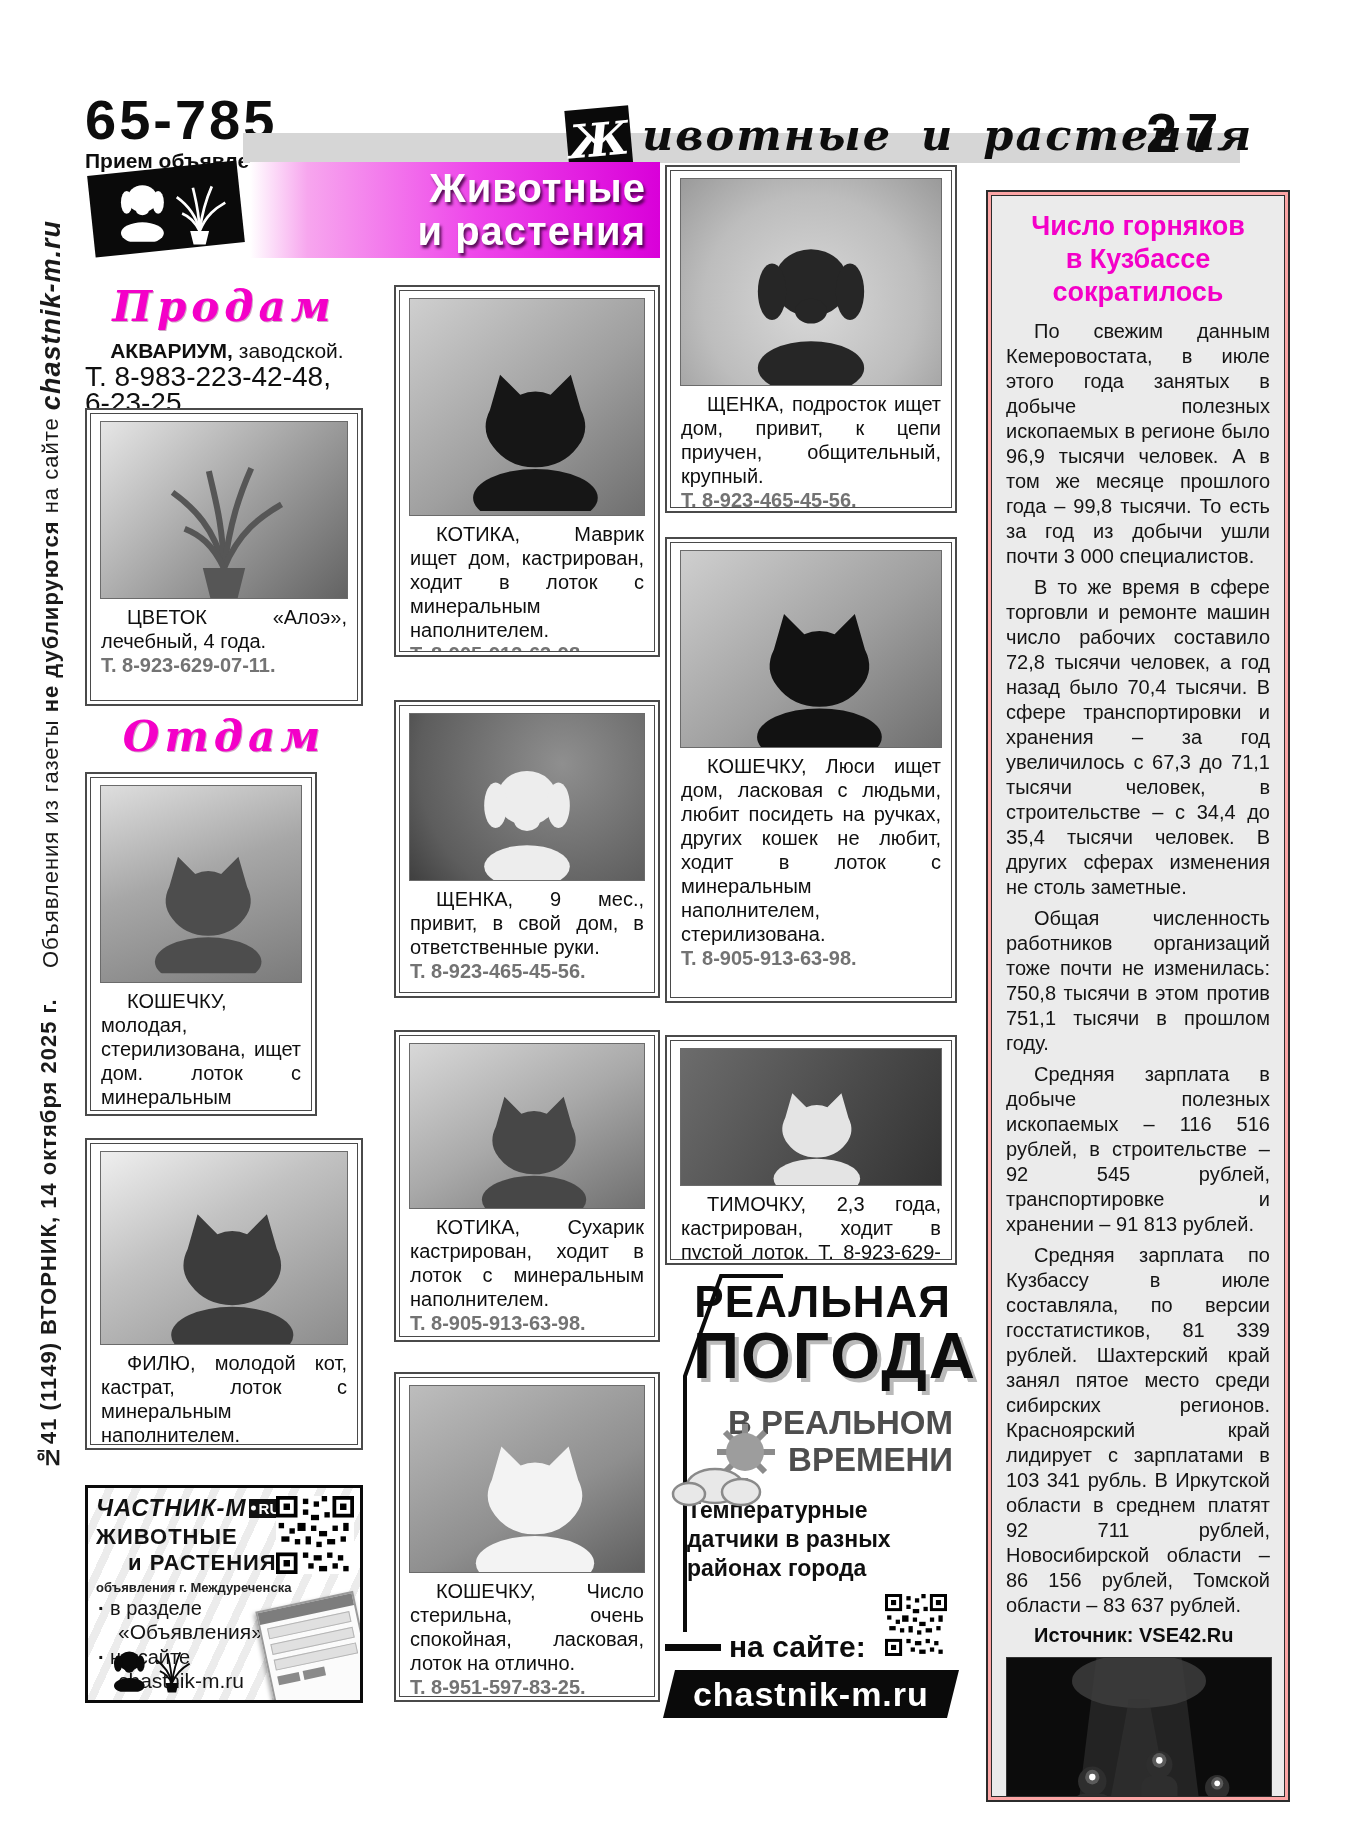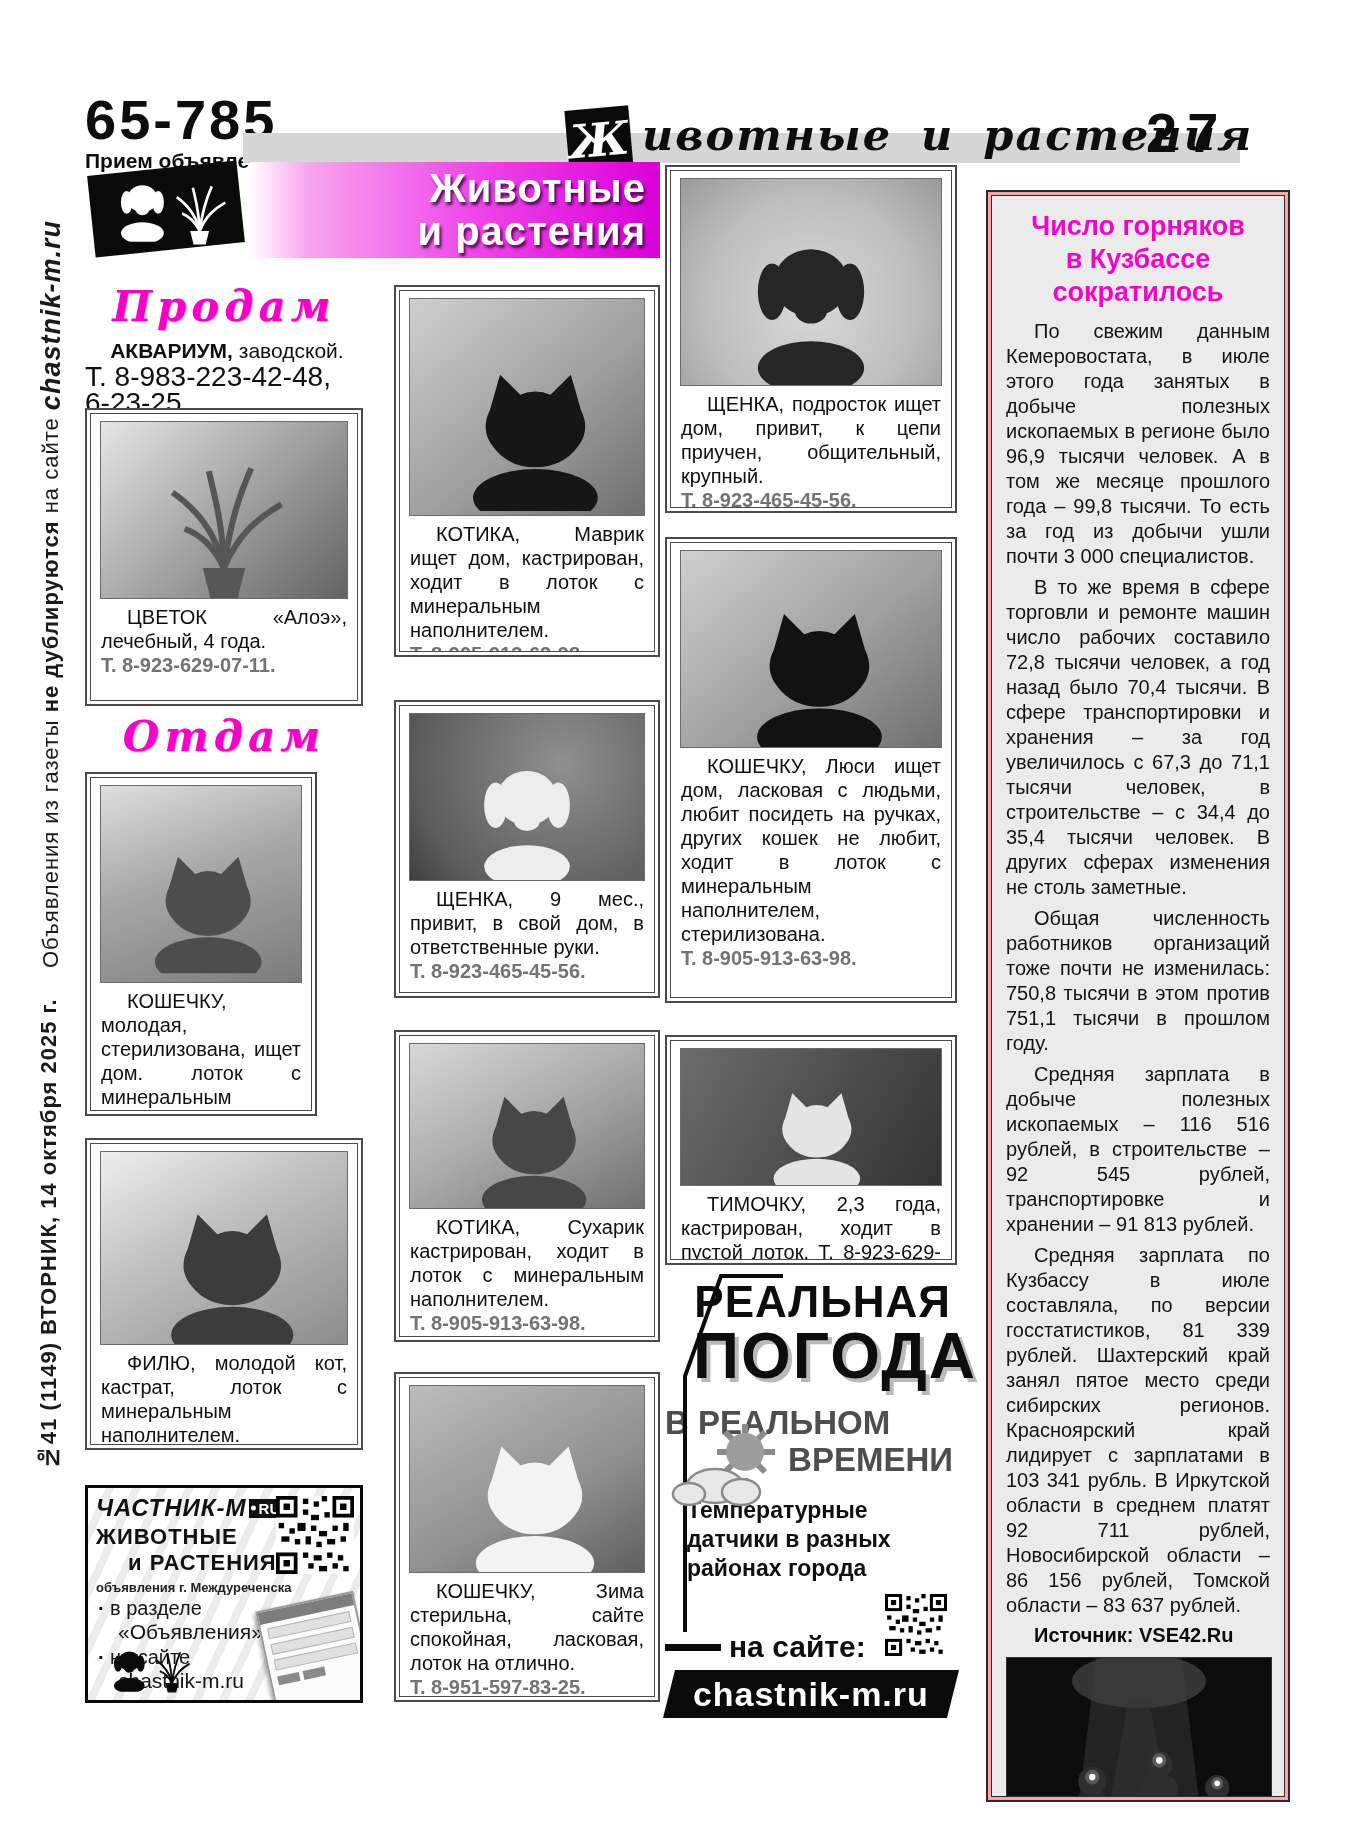--- a/index.html
+++ b/index.html
@@ -114,21 +114,21 @@
   #promo-site .shot .btns { display:flex; gap:4px; margin:6px 6px 0; }
   #promo-site .shot .btn { width:22px; height:9px; background:#8a8a8a; }
 
   
   #promo-weather { position:absolute; left:665px; top:1272px; width:292px; height:474px; }
   #promo-weather .frame { position:absolute; inset:0; pointer-events:none; }
   #promo-weather .w1 { margin:8px 6px 0 0; text-align:right; font-size:44px; font-weight:800; letter-spacing:1px;
         line-height:1; color:#0d0d0d; }
   #promo-weather .w2 { margin:0 0 0 28px; font-size:64px; font-weight:800; letter-spacing:2px; line-height:1.02;
         color:#0d0d0d; text-shadow:4px 4px 0 #b9b9b9; }
-  #promo-weather .w3 { margin:16px 4px 0 0; text-align:left; font-size:33px; font-weight:800; color:#4e4e4e; line-height:1.1; }
+  #promo-weather .w3 { margin:16px 4px 0 0; text-align:right; font-size:33px; font-weight:800; color:#4e4e4e; line-height:1.1; }
   #promo-weather .w4 { margin:0 4px 0 0; text-align:right; font-size:33px; font-weight:800; color:#4e4e4e; line-height:1.1; }
   #promo-weather .cloudsun { position:absolute; left:2px; top:148px; width:130px; height:100px; }
   #promo-weather .body { margin:18px 0 0 22px; font-size:23px; line-height:29px; font-weight:800; color:#0f0f0f; }
   #promo-weather .qr { position:absolute; right:10px; top:322px; width:62px; height:62px; }
   #promo-weather .site-row { position:absolute; left:0; top:358px; display:flex; align-items:center; }
   #promo-weather .dash { width:56px; height:7px; background:#0a0a0a; margin-right:8px; }
   #promo-weather .site-label { font-size:30px; font-weight:800; color:#0d0d0d; }
   #promo-weather .site-banner { position:absolute; left:4px; top:398px; width:284px; height:48px; background:#0a0a0a;
         transform:skewX(-14deg); display:flex; align-items:center; justify-content:center; }
   #promo-weather .site-banner span { transform:skewX(14deg); color:#fff; font-size:34px; font-weight:800; letter-spacing:1px; }
@@ -363,21 +363,21 @@
     </div>
   </div>
 
   <div id="box-zima" class="adbox">
     <div class="inner">
       <div class="ph ph-white">
         <svg class="animal icon" viewBox="0 0 100 100" style="color:#f3f3f3">
             <use href="#sym-cat" fill="currentColor"></use>
           </svg>
       </div>
-      <p class="adtext">КОШЕЧКУ, Зима стерильна, сайте спокойная, ласковая, лоток на отлично.</p>
+      <p class="adtext">КОШЕЧКУ, Число стерильна, очень спокойная, ласковая, лоток на отлично.</p>
       <div class="adphone">Т. 8-951-597-83-25.</div>
     </div>
   </div>
 
   <div id="box-teen" class="adbox">
     <div class="inner">
       <div class="ph ph-darkdog">
         <svg class="animal icon" viewBox="0 0 100 100" style="color:#262626">
             <use href="#sym-dog" fill="currentColor"></use>
           </svg>

